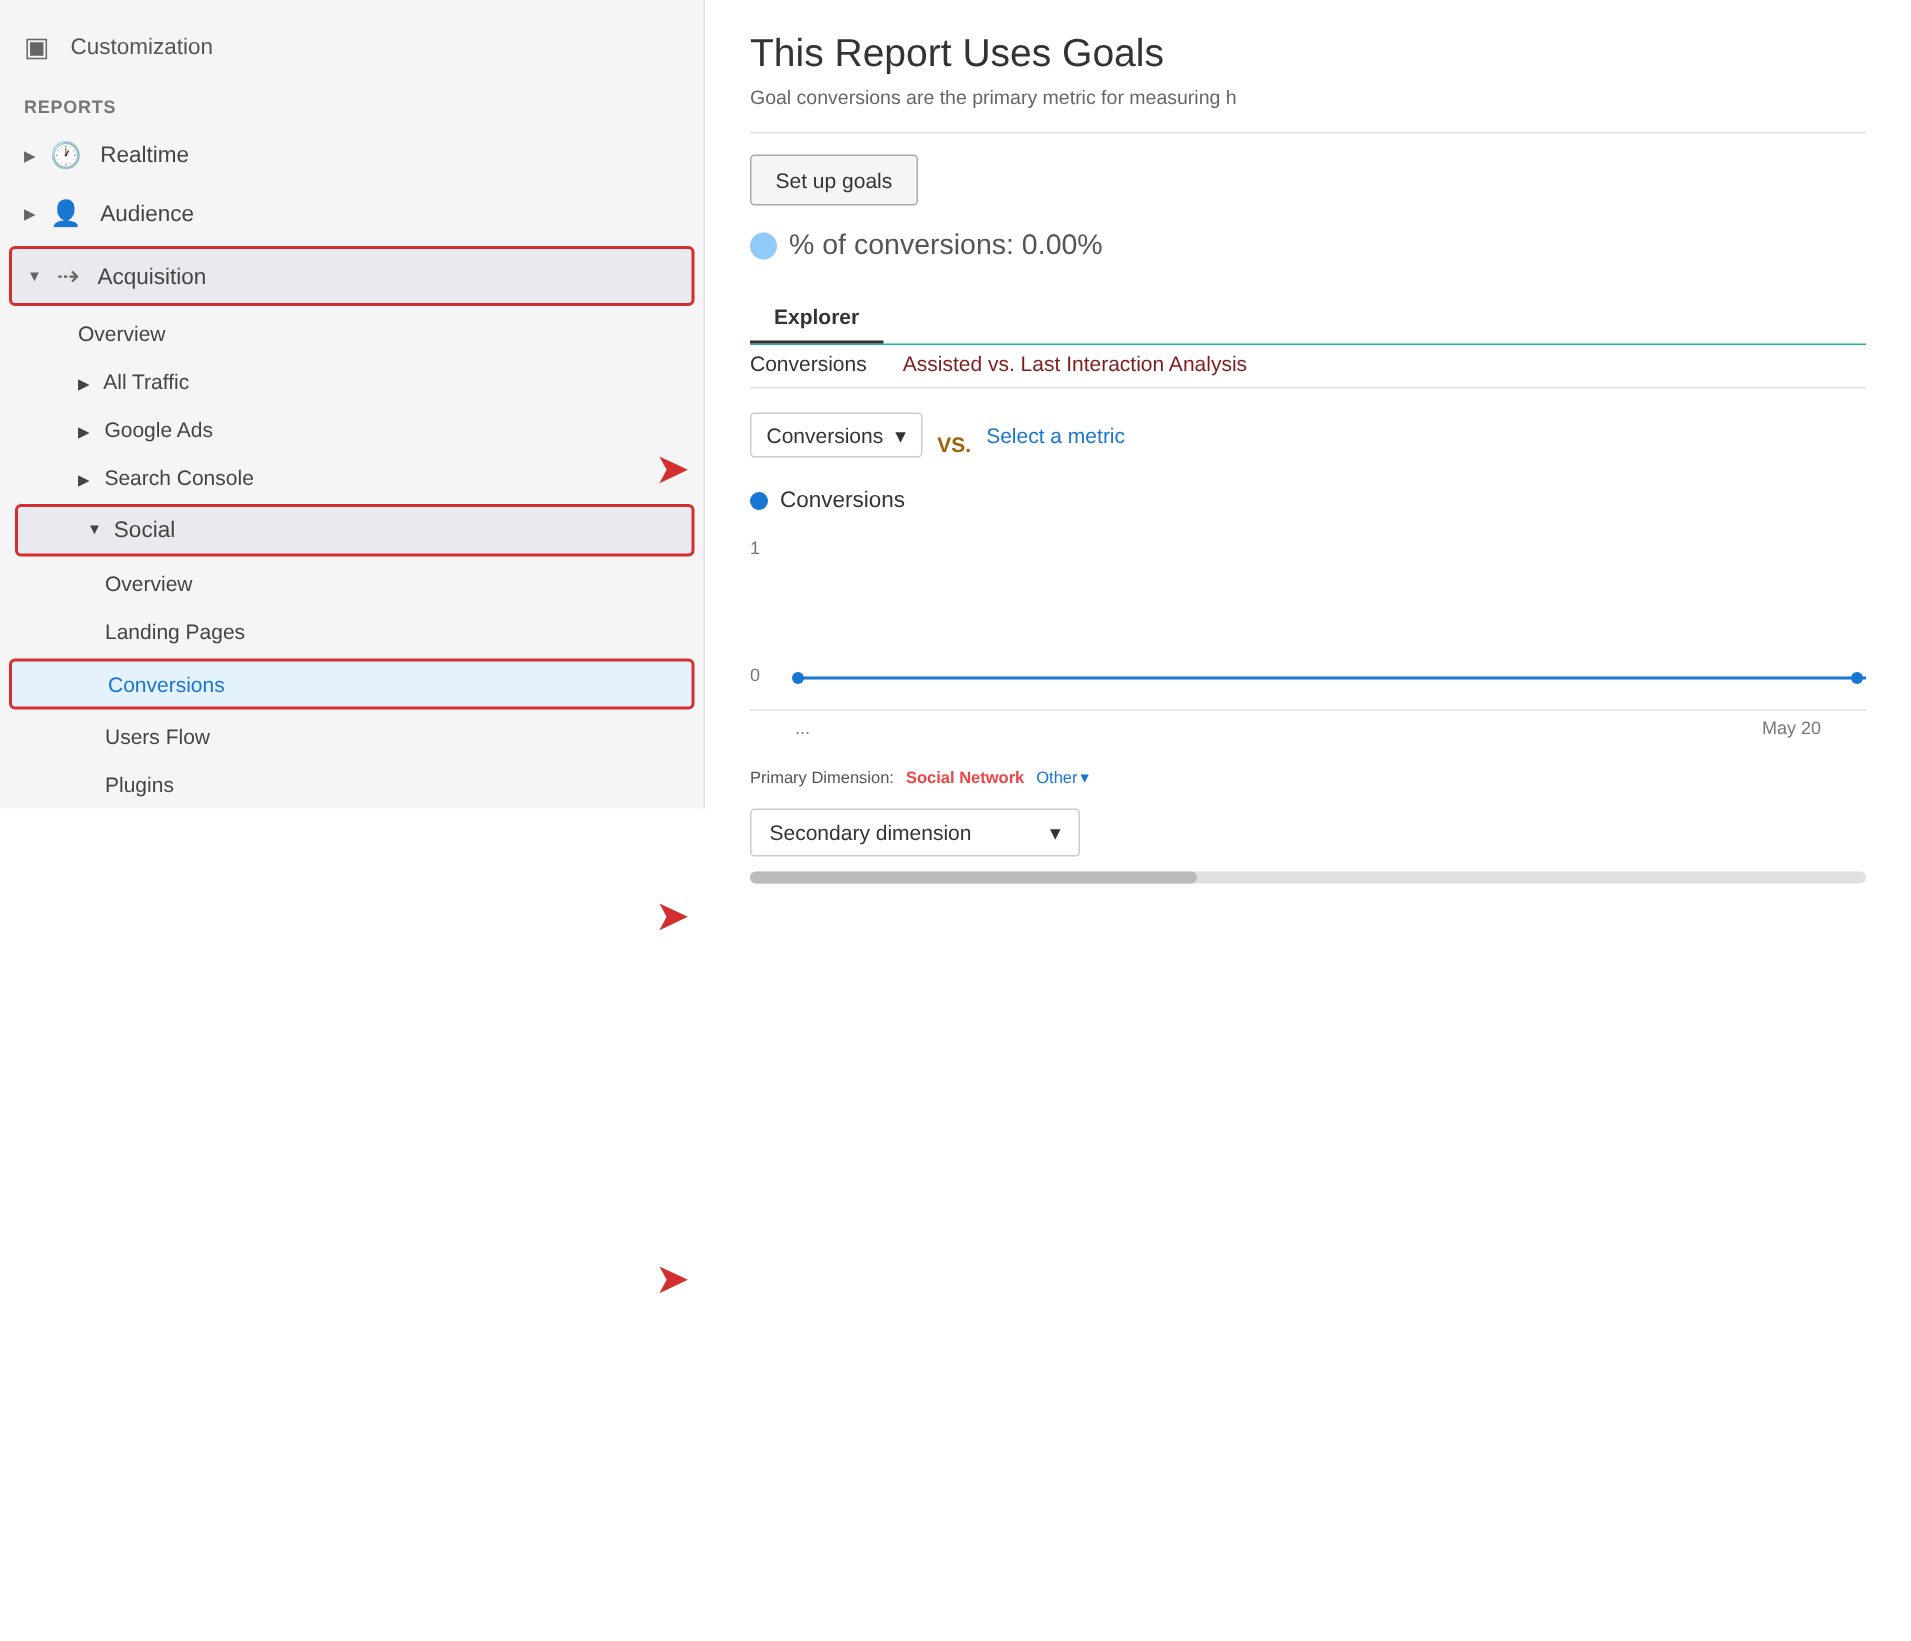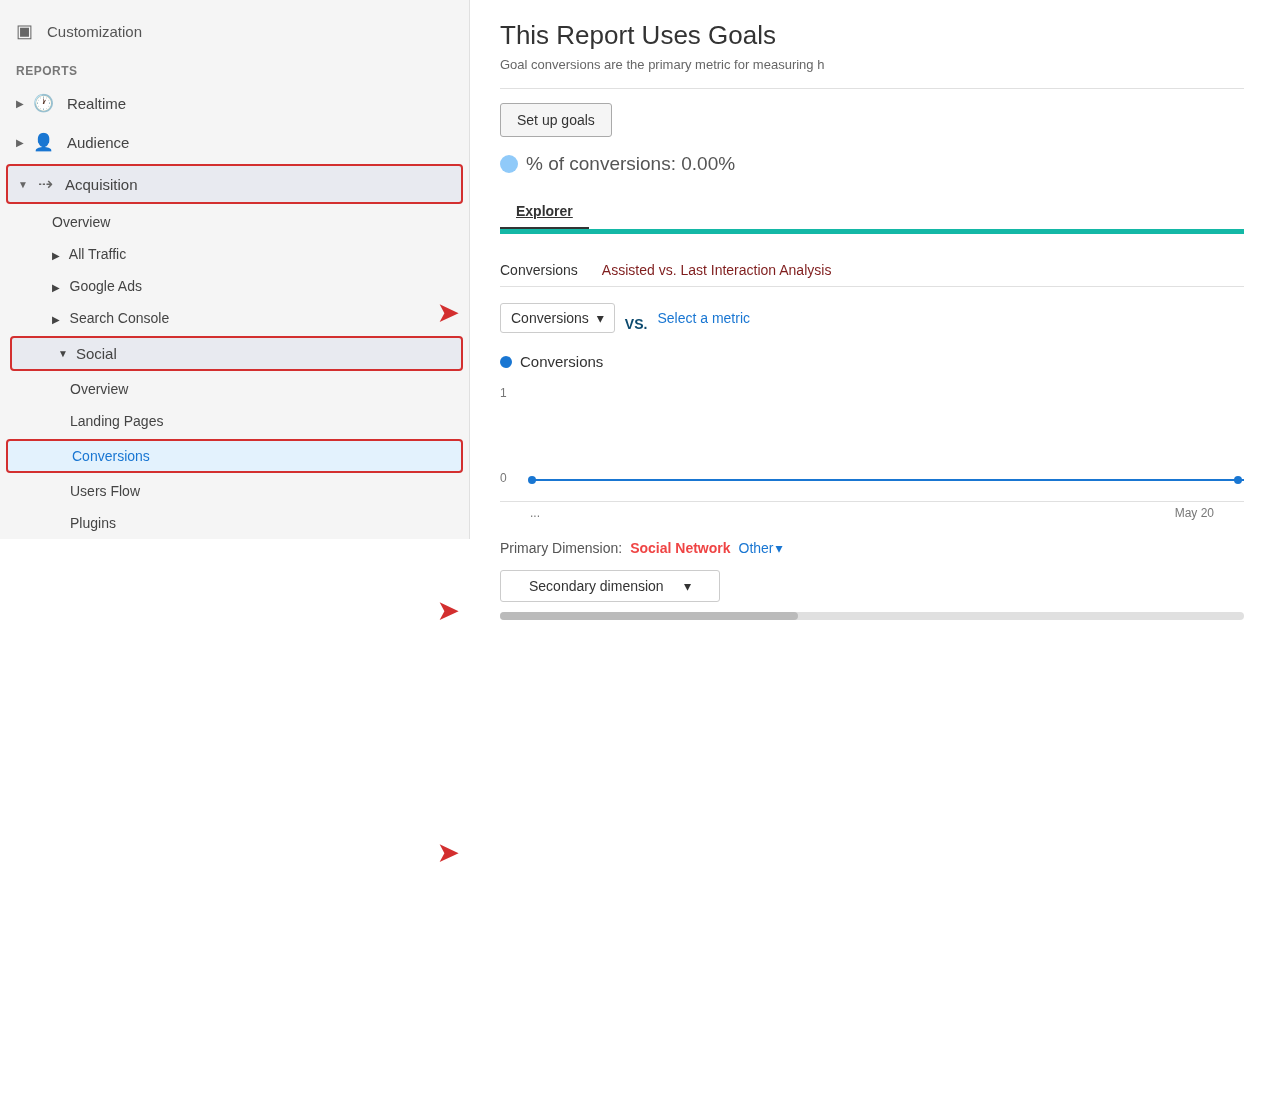--- a/index.html
+++ b/index.html
@@ -144,23 +144,22 @@
     .circle-blue {
       width: 18px;
       height: 18px;
       border-radius: 50%;
       background: #90caf9;
       flex-shrink: 0;
     }
 
     .tabs-bar {
       display: flex;
-      border-bottom: 5px solid #14b8a6;
-      margin-bottom: 28px;
-      text-decoration: underline;
+      border-bottom: 1px solid #14b8a6;
+      margin-bottom: 4px;
     }
 
     .tab {
       padding: 8px 16px;
       cursor: pointer;
       font-size: 14px;
       color: #555;
       border-bottom: 2px solid transparent;
     }
     .tab.active {
@@ -198,21 +197,21 @@
       border-radius: 3px;
       padding: 6px 10px;
       font-size: 14px;
       cursor: pointer;
       background: #fff;
       gap: 8px;
     }
 
     .vs-text {
       font-size: 14px;
-      color: #0c4a6e;
+      color: #a16207;
       font-weight: bold;
       margin-top: 12px;
     }
 
     .select-metric-link {
       color: #1976d2;
       font-size: 14px;
       cursor: pointer;
     }
 
@@ -294,40 +293,40 @@
       padding: 4px 30px 0 30px;
       font-size: 12px;
       color: #777;
     }
 
     .primary-dimension {
       display: flex;
       align-items: center;
       gap: 8px;
       margin-bottom: 14px;
-      font-size: 14px;
+      font-size: 11px;
     }
 
     .primary-dimension .label { color: #555; }
     .primary-dimension .bold { font-weight: bold; color: #ef4444; text-align: center; }
     .primary-dimension .link { color: #1976d2; cursor: pointer; display: flex; align-items: center; gap: 2px; }
 
     .secondary-dimension-area {
       display: flex;
       align-items: center;
       gap: 12px;
       margin-bottom: 10px;
     }
 
     .secondary-dropdown {
       display: flex;
       align-items: flex-start;
       border: 1px solid #ccc;
       border-radius: 3px;
-      padding: 7px 28px;
+      padding: 7px 12px;
       font-size: 14px;
       cursor: pointer;
       background: #fff;
       gap: 8px;
       min-width: 220px;
     }
 
     .table-scroll-bar {
       height: 8px;
       background: #e0e0e0;

